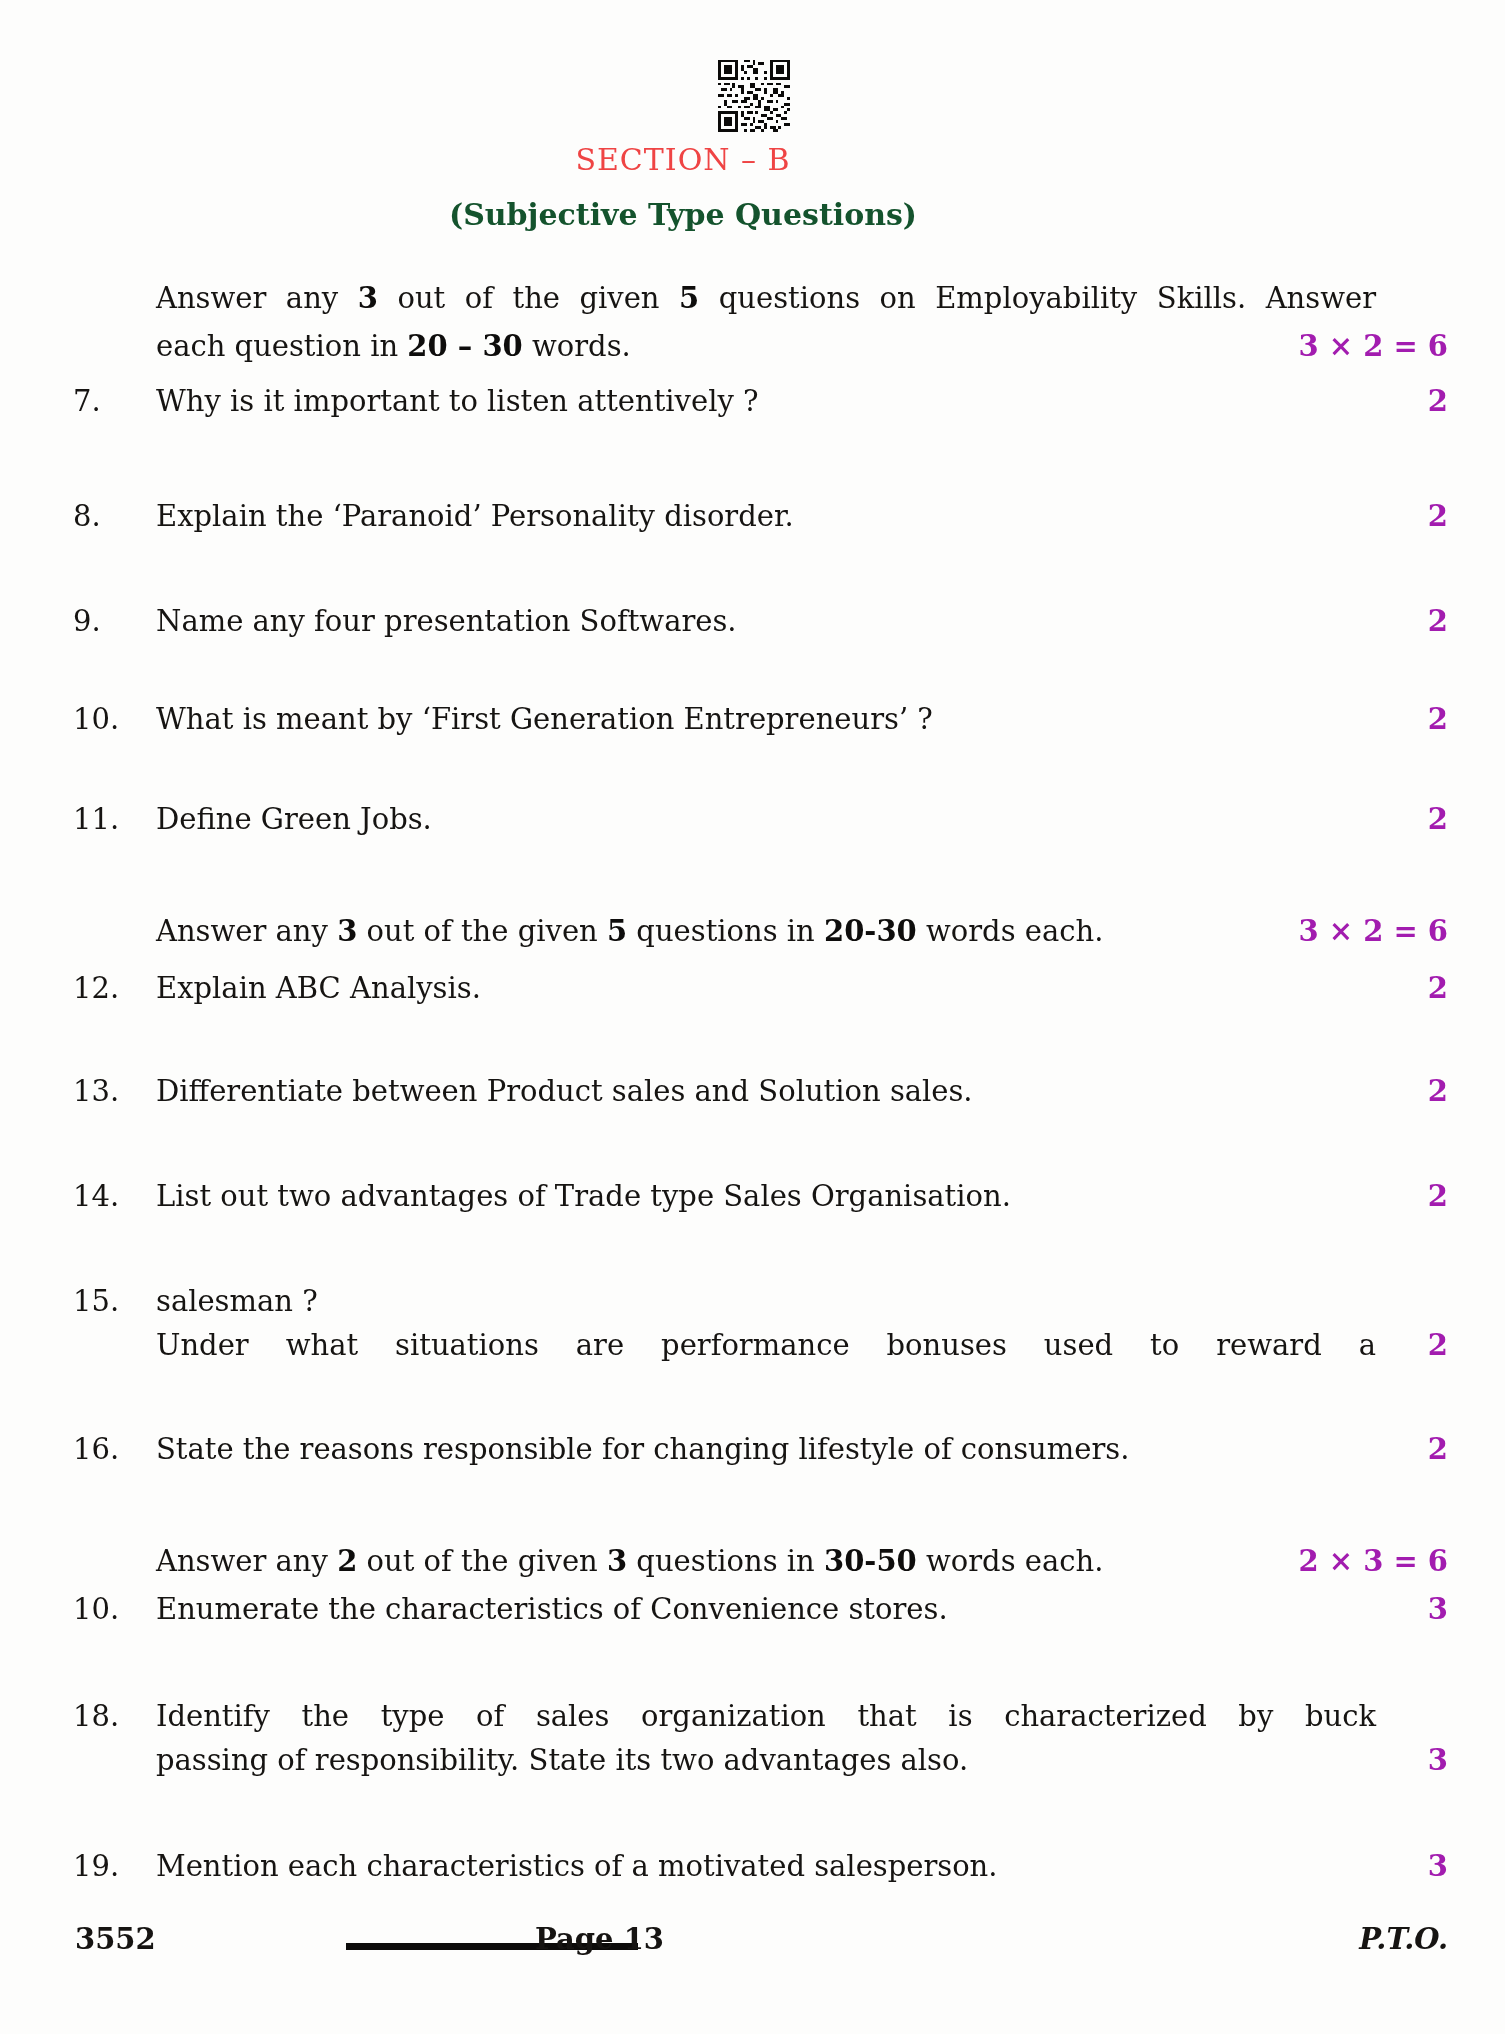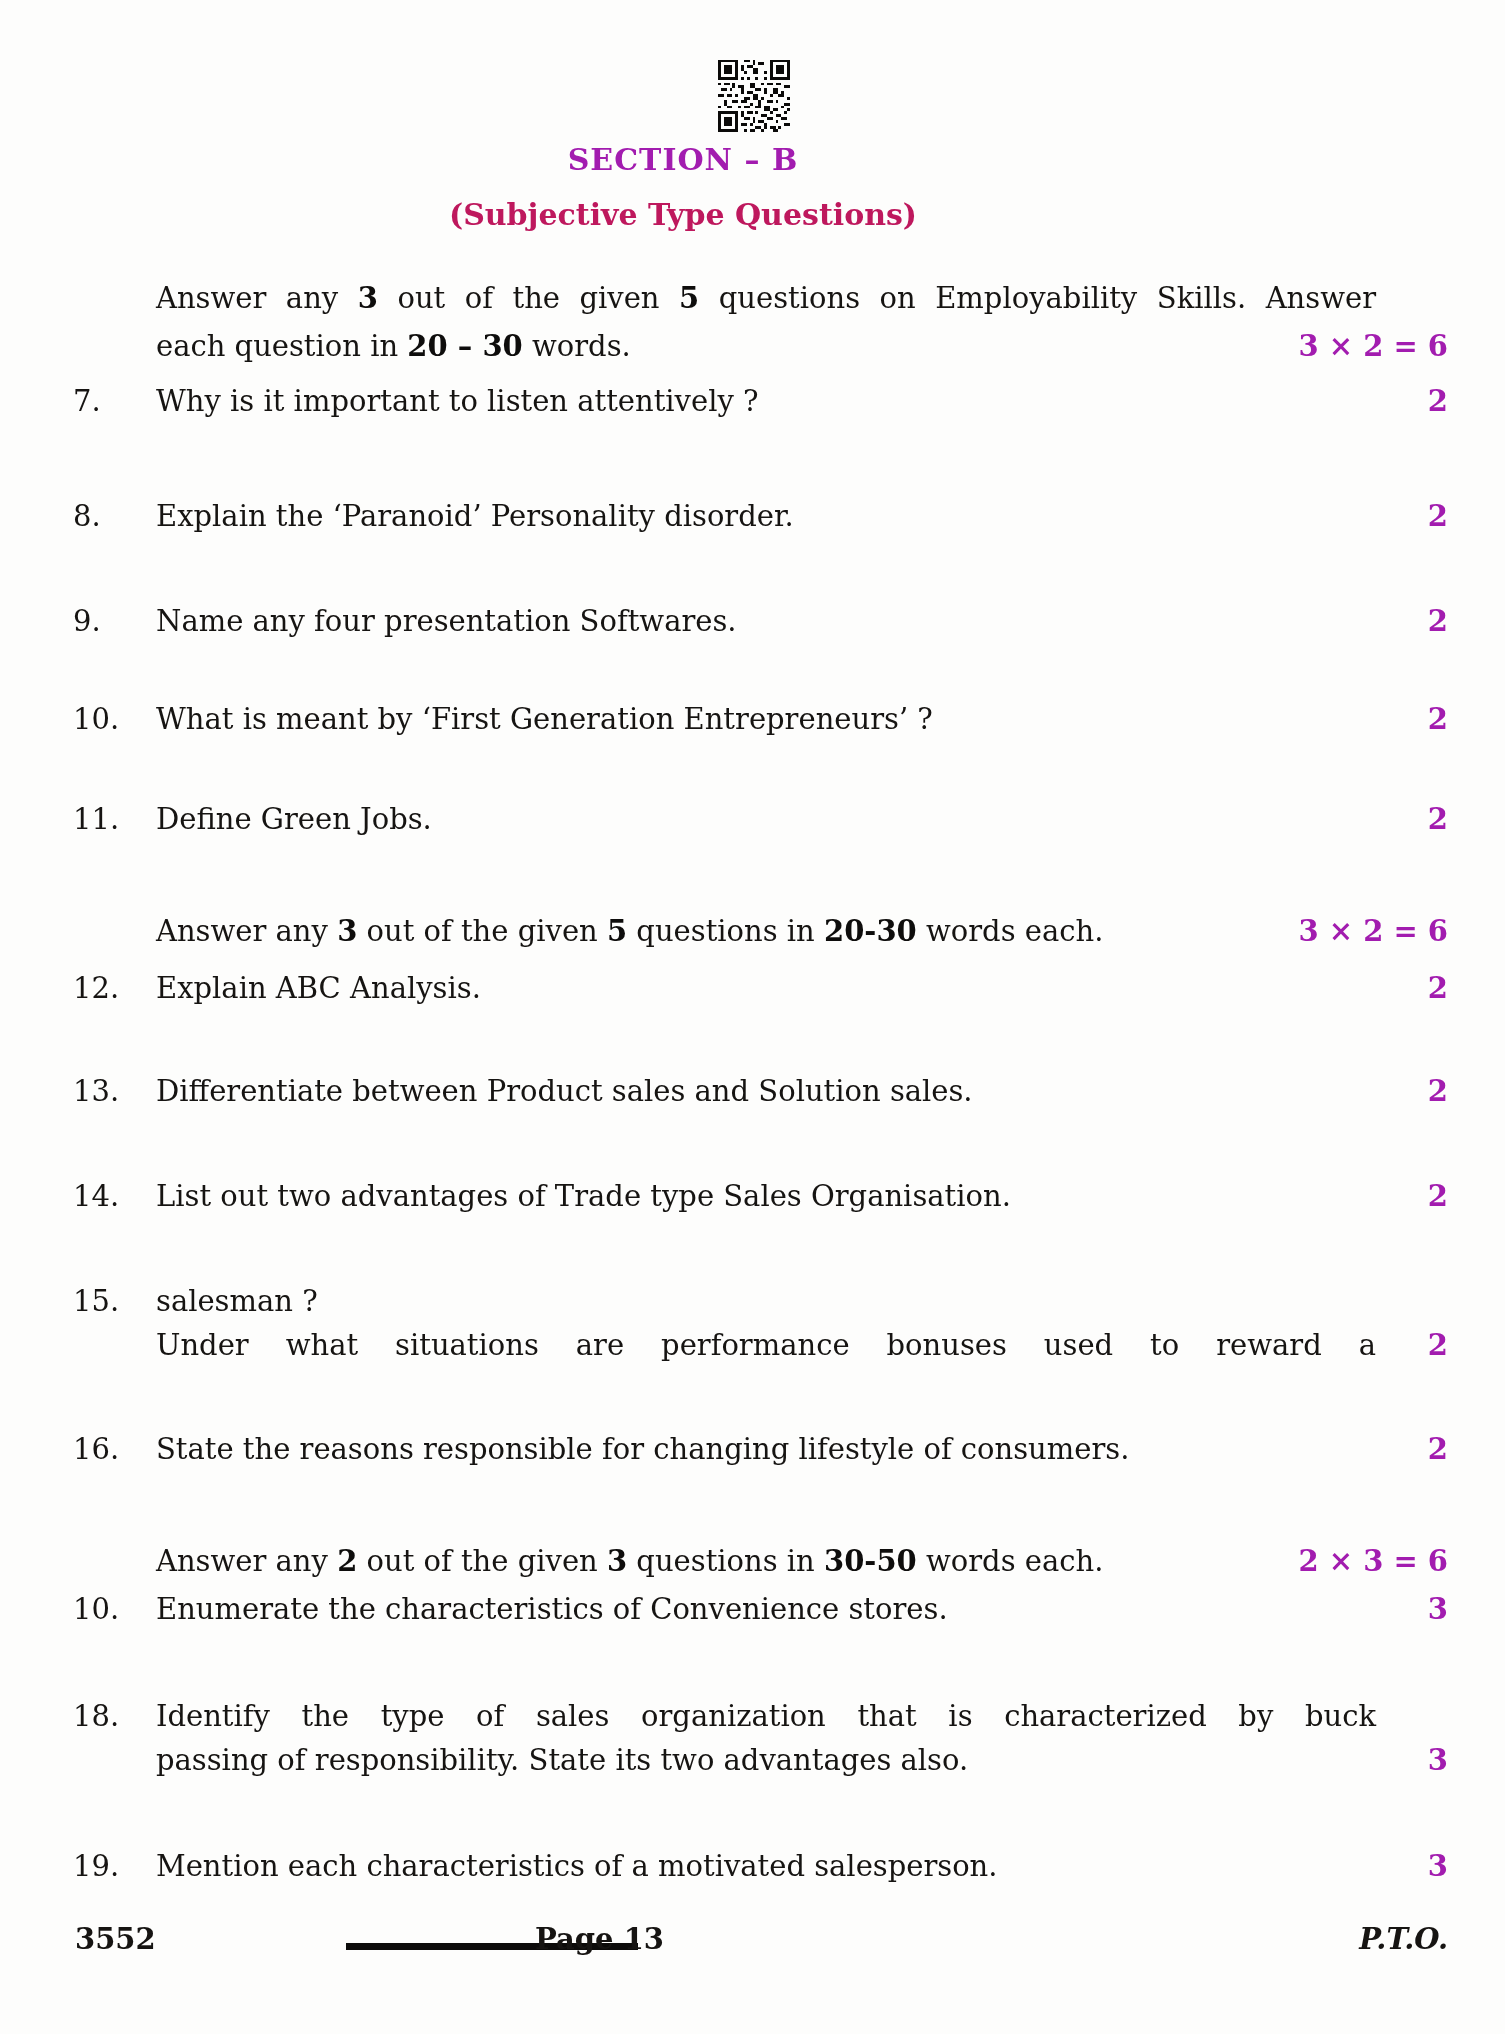--- a/index.html
+++ b/index.html
@@ -3,23 +3,23 @@
 <meta charset="utf-8">
 <style>
   html,body{margin:0;padding:0;background:#ffffff;}
   .page{
     position:relative;width:1505px;height:2034px;background:#fdfdfc;
     font-family:"DejaVu Serif","Liberation Serif",serif;
     color:#161412;overflow:hidden;
   }
   .qr{position:absolute;left:718px;top:59px;width:72px;height:73px;}
   .h-section{position:absolute;left:433px;width:500px;top:140px;text-align:center;
-    font-size:30px;font-weight:bold;letter-spacing:1px;color:#a21caf;line-height:40px;}
+    font-size:30px;font-weight:normal;letter-spacing:1px;color:#ef4444;line-height:40px;}
   .h-sub{position:absolute;left:333px;width:700px;top:195px;text-align:center;
-    font-size:30px;font-weight:bold;color:#be185d;line-height:40px;}
+    font-size:30px;font-weight:bold;color:#14532d;line-height:40px;}
   .row{position:absolute;left:73px;right:57px;font-size:29px;line-height:44px;}
   .qnum{position:absolute;left:0;top:0;white-space:nowrap;}
   .qtext{margin-left:83px;width:1220px;}
   .line{white-space:nowrap;}
   .line.just{text-align:justify;text-align-last:justify;}
   .line.gap{margin-top:4px;}
   .mark,.score{position:absolute;right:0;bottom:0;font-weight:bold;white-space:nowrap;color:#a21caf;}
   b{font-weight:bold;color:#0e0d0c;}
   .footer{position:absolute;left:75px;right:57px;top:1917px;height:50px;font-size:29px;line-height:44px;}
   .f-code{position:absolute;left:0;top:0;font-weight:bold;}

